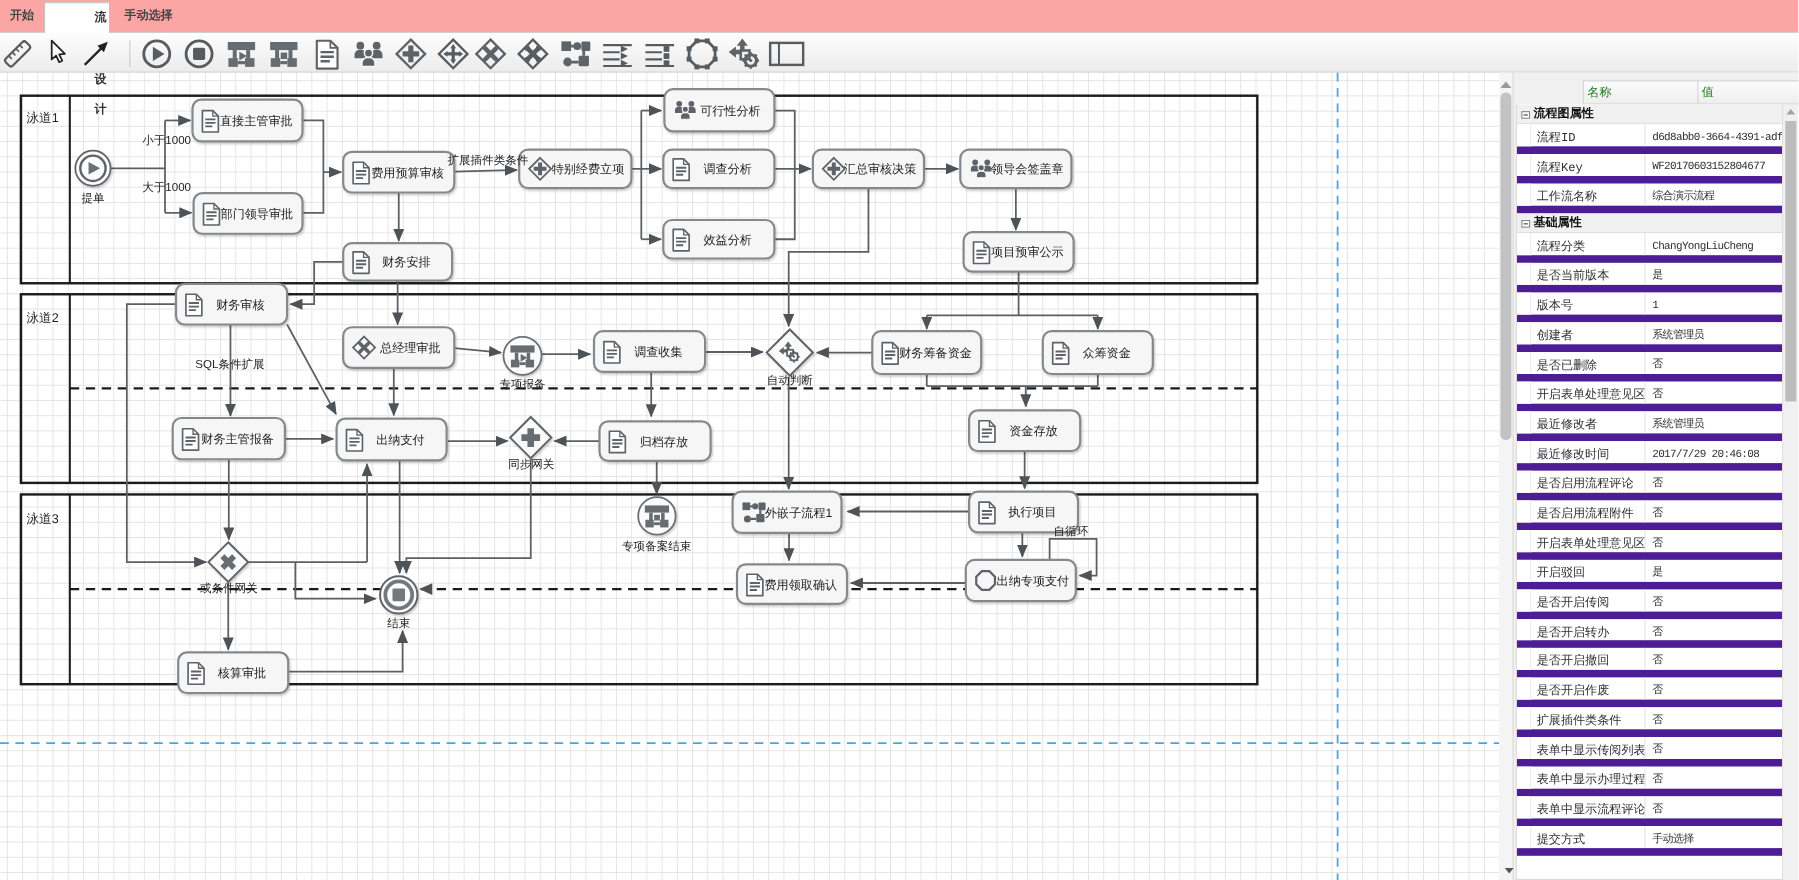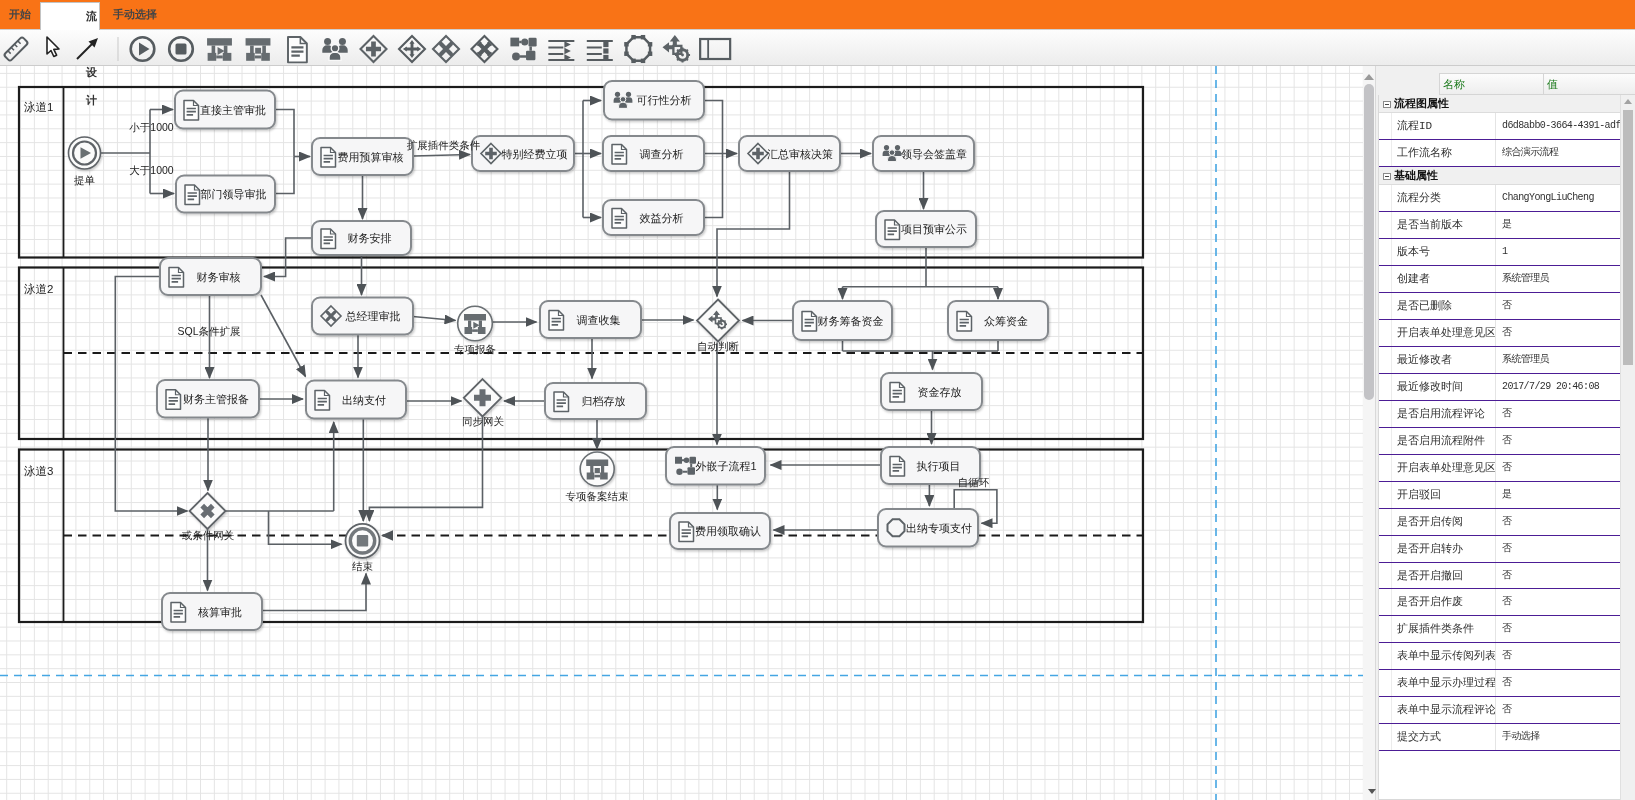--- a/index.html
+++ b/index.html
@@ -1,36 +1,36 @@
 <!DOCTYPE html>
 <html><head>
 <meta charset="utf-8">
 <style>
 * { margin:0; padding:0; box-sizing:border-box; }
 html,body { width:1635px; height:800px; overflow:hidden; font-family:"Liberation Sans",sans-serif; }
 #panel,#tabbar { font-family:"Liberation Mono",monospace; }
 body { position:relative; background:#fff; }
-#tabbar { position:absolute; left:0; top:0; width:1635px; height:30px; background:#f97316; border-bottom:1px solid #cfcfcf; }
+#tabbar { position:absolute; left:0; top:0; width:1635px; height:30px; background:#fca5a5; border-bottom:1px solid #cfcfcf; }
 .tab { position:absolute; top:0; height:30px; line-height:31px; font-size:11px; font-weight:bold; color:#454545; text-align:center; }
 .tab.active { background:#fff; border:1px solid #c3c3c3; border-bottom:none; top:2px; height:29px; line-height:28px; color:#333;padding-left:43px; }
 #toolbar { position:absolute; left:0; top:30px; width:1635px; height:36px; background:linear-gradient(#fdfdfd,#ececec); border-bottom:1px solid #cccccc; }
 #canvas { position:absolute; left:0; top:66px; width:1363px; height:734px;
   background-color:#ffffff;
   background-image:linear-gradient(to right, #e4e4e4 1px, transparent 1px), linear-gradient(to bottom, #e4e4e4 1px, transparent 1px);
   background-size:13.85px 13.85px;
   background-position:6.2px 6.9px; }
 #flow { position:absolute; left:0; top:0; width:1635px; height:800px; }
 #cscroll { position:absolute; left:1363px; top:66px; width:12px; height:734px; background:#f5f5f5; }
 #cscroll .thumb { position:absolute; left:1px; top:18px; width:10px; height:316px; background:#c3c3c6; border-radius:5px; }
 #cscroll .uparr { position:absolute; left:0px; top:8px; width:0; height:0; border-left:5px solid transparent; border-right:5px solid transparent; border-bottom:6px solid #9a9a9a; margin-left:1px; }
 #panel { position:absolute; left:1375px; top:66px; width:260px; height:734px; background:#f0f0f0; border-left:1px solid #d9d9d9; }
 #phead { position:absolute; left:17px; top:7px; width:241px; height:22px; background:linear-gradient(#fcfcfc,#eeeeee); border:1px solid #d5d5d5;margin-left:46px; }
 #phead span { position:absolute; top:0; line-height:22px; font-size:11px; color:#1c7a1c; }
 #prows { position:absolute; left:2px; top:29px; width:243px; height:705px; overflow:hidden; background:#fff; border:1px solid #d9d9d9; border-top:none; }
-.prow { position:relative; width:100%; height:26.97px; background:#fff; border-bottom:1px solid #4c1d95; }
+.prow { position:relative; width:100%; height:26.97px; background:#fff; border-bottom:7px solid #4c1d95; }
 .prow .n { position:absolute; left:18px; top:0; width:98px; line-height:26.97px; font-size:11px; color:#303030; white-space:nowrap; overflow:hidden; }
 .prow .v { position:absolute; left:123px; top:0; width:119px; line-height:26.97px; font-size:10px; letter-spacing:-0.6px; color:#303030; white-space:nowrap; overflow:hidden; }
 .prow .gut { position:absolute; left:0; top:0; width:13px; height:100%; border-right:1px solid #ececec; background:#fff; }
 .prow .vsep { position:absolute; left:116px; top:0; width:1px; height:100%; background:#e4e4e4; }
 .psec { position:relative; width:100%; height:18px; background:#f0f0f0; border-bottom:1px solid #dcdcdc; }
 .psec .t { position:absolute; left:15px; top:0; line-height:18px; font-size:11px; font-weight:bold; color:#111; }
 .psec .mbox { position:absolute; left:4px; top:6px; width:8px; height:7px; border:1px solid #8a8a8a; background:#fff; }
 .psec .mbox:after { content:""; position:absolute; left:1px; top:2px; width:4px; height:1px; background:#444; }
 #pscroll { position:absolute; right:1px; top:29px; width:14px; height:705px; background:#f0f0f0; border-left:1px solid #e0e0e0; }
 #pscroll .uparr { position:absolute; left:3px; top:4px; width:0; height:0; border-left:4px solid transparent; border-right:4px solid transparent; border-bottom:5px solid #a2a2a2; }
@@ -446,20 +446,26 @@
       </div>
     <div class="prow">
         <span class="gut"></span>
         <span class="vsep"></span>
         <span class="n">流程ID</span>
         <span class="v">d6d8abb0-3664-4391-adf2</span>
       </div>
     <div class="prow">
         <span class="gut"></span>
         <span class="vsep"></span>
+        <span class="n">流程Key</span>
+        <span class="v">WF20170603152804677</span>
+      </div>
+    <div class="prow">
+        <span class="gut"></span>
+        <span class="vsep"></span>
         <span class="n">工作流名称</span>
         <span class="v">综合演示流程</span>
       </div>
     <div class="psec">
         <span class="mbox"></span>
         <span class="t">基础属性</span>
       </div>
     <div class="prow">
         <span class="gut"></span>
         <span class="vsep"></span>

